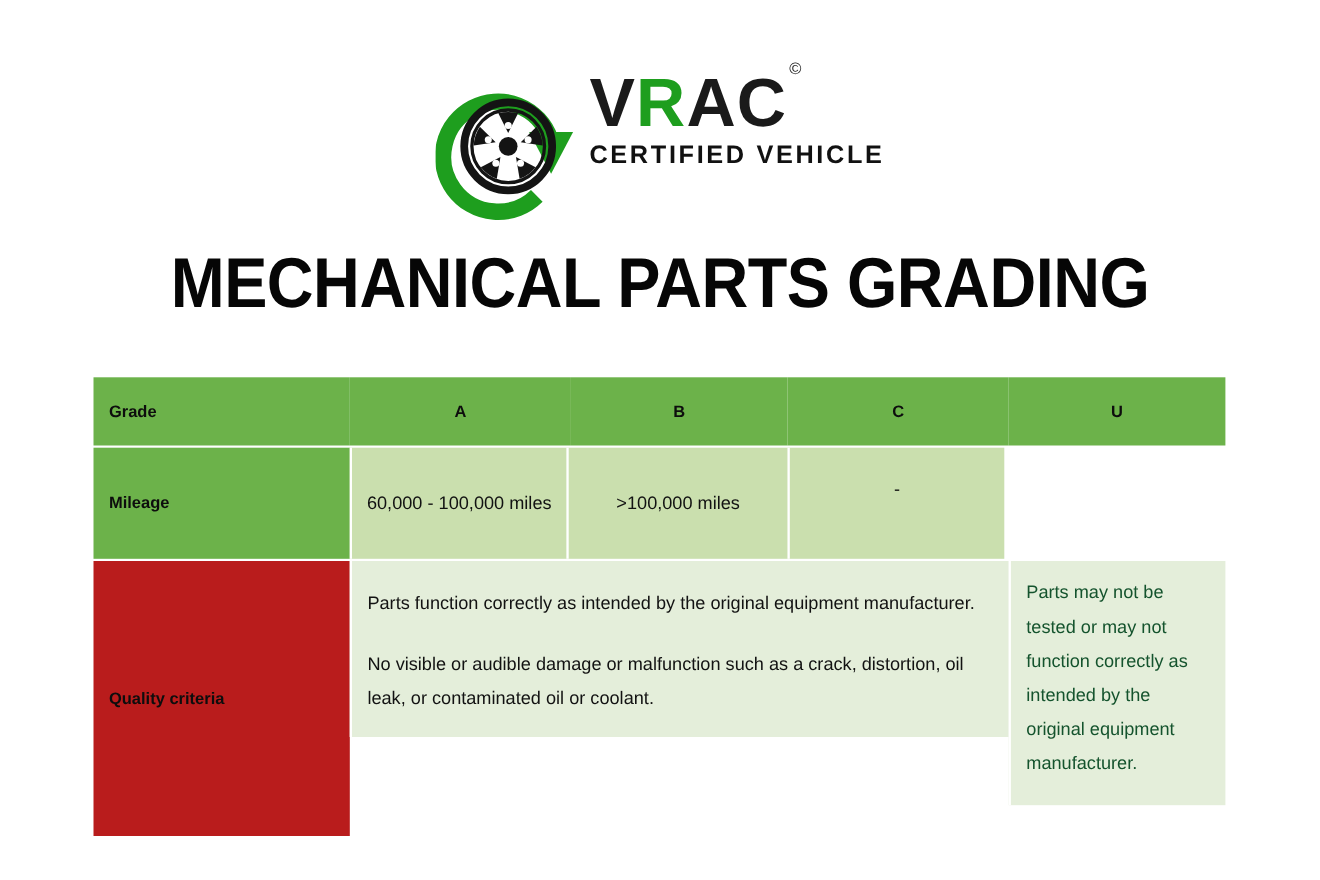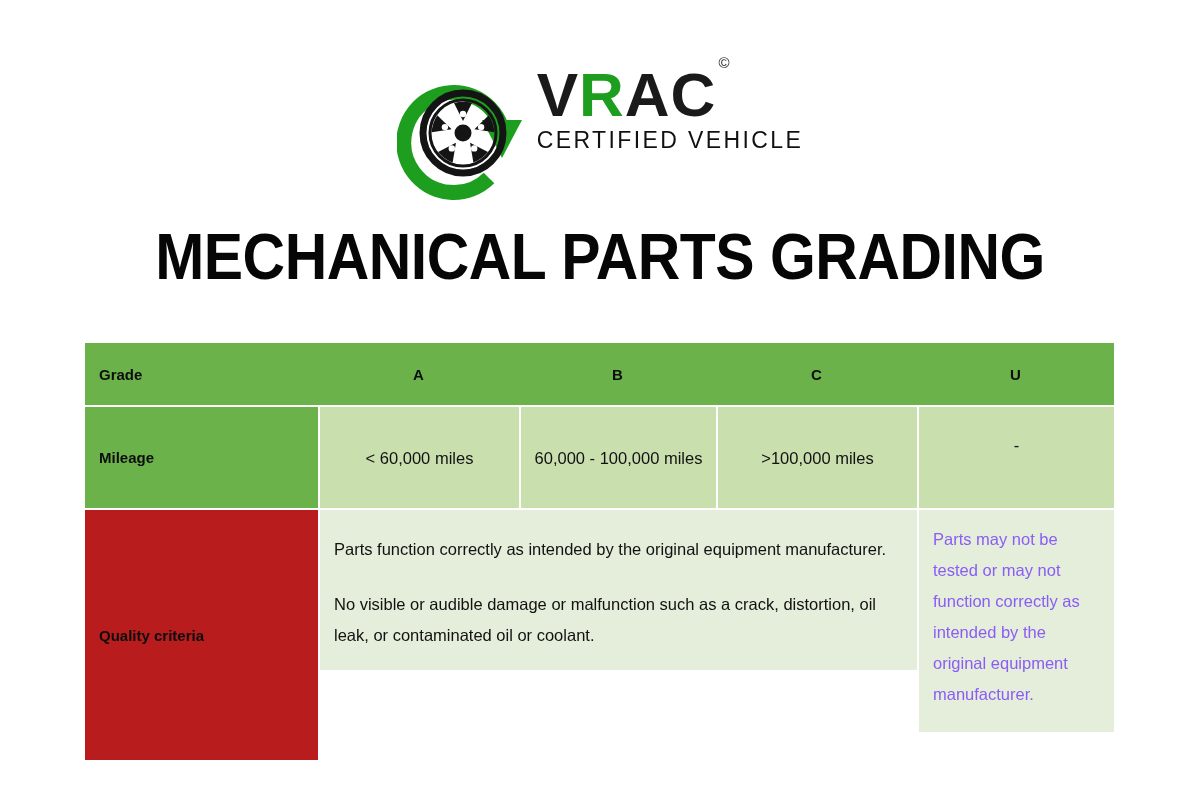--- a/index.html
+++ b/index.html
@@ -59,21 +59,21 @@
     font-size: 15px;
     font-weight: 400;
     vertical-align: super;
     position: relative;
     top: -26px;
     left: 2px;
     color: #1a1a1a;
   }
   .wordmark-sub {
     font-family: "Liberation Sans", sans-serif;
-    font-weight: 400;
+    font-weight: 700;
     font-size: 23px;
     line-height: 26px;
     letter-spacing: 2.4px;
     color: #111111;
     white-space: nowrap;
     margin-top: 1px;
   }
   .wordmark-rec {
     font-family: "Liberation Sans", sans-serif;
     font-weight: 700;
@@ -197,21 +197,21 @@
     box-sizing: border-box;
     border-left: 2px solid #ffffff;
   }
   #quality-main p { margin: 0 0 24px 0; }
   #quality-u {
     width: 197px;
     flex: none;
     height: 222px;
     background: #e4eeda;
     font-size: 16.5px;
-    color: #8b5cf6;
+    color: #14532d;
     line-height: 31px;
     padding: 14px 14px 0 14px;
     box-sizing: border-box;
     border-left: 2px solid #ffffff;
   }
 </style>
 </head>
 <body>
 
 <div id="logo-block">
@@ -262,21 +262,20 @@
   <div class="t-row" id="row-header">
     <div class="t-cell col-grade">Grade</div>
     <div class="t-cell col-a">A</div>
     <div class="t-cell col-b">B</div>
     <div class="t-cell col-c">C</div>
     <div class="t-cell col-u">U</div>
   </div>
 
   <div class="t-row" id="row-mileage">
     <div class="t-cell col-grade">Mileage</div>
-    <div class="t-cell col-a data-cell">&lt; 60,000 miles</div>
     <div class="t-cell col-b data-cell">60,000 - 100,000 miles</div>
     <div class="t-cell col-c data-cell">&gt;100,000 miles</div>
     <div class="t-cell col-u data-cell">-</div>
   </div>
 
   <div class="t-row" id="row-quality">
     <div class="t-cell col-grade">Quality criteria</div>
     <div class="t-cell" id="quality-main">
       <p>Parts function correctly as intended by the original equipment manufacturer.</p>
       <p>No visible or audible damage or malfunction such as a crack, distortion, oil leak, or contaminated oil or coolant.</p>

